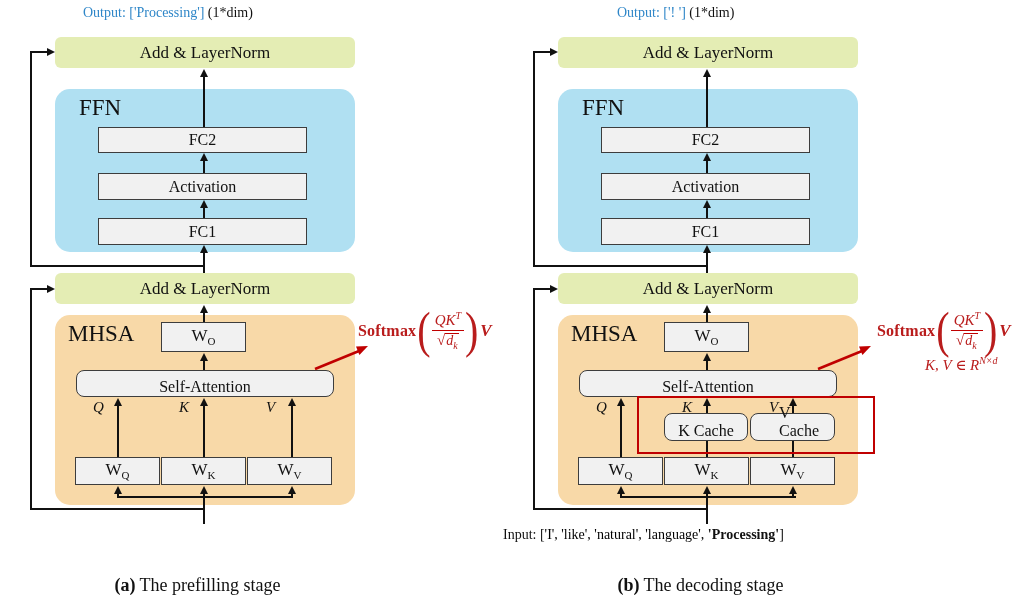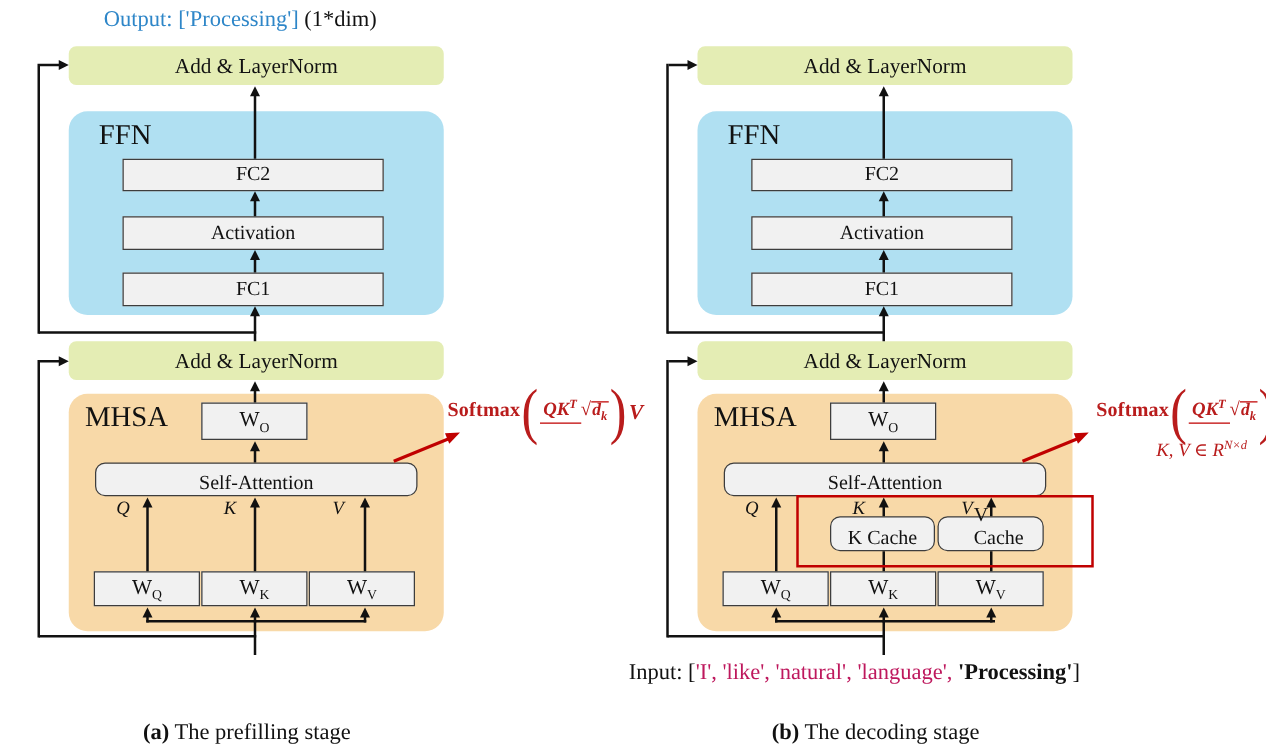--- a/index.html
+++ b/index.html
@@ -27,33 +27,33 @@
       border-left:4.5px solid transparent; border-right:4.5px solid transparent; border-bottom:8px solid #111; }
   .au::after { content:""; position:absolute; top:7px; left:-1px; width:2px; height:calc(100% - 7px); background:#111; }
   .ar { position:absolute; height:0; }
   .ar::before { content:""; position:absolute; right:0; top:-4.5px;
       border-top:4.5px solid transparent; border-bottom:4.5px solid transparent; border-left:8px solid #111; }
   .ar::after { content:""; position:absolute; left:0; right:7px; top:-1px; height:2px; background:#111; }
   .redsvg { position:absolute; }
   .redrect { position:absolute; border:2.5px solid #c00000; }
 
   
-  .iotext { position:absolute; font-size:18px; white-space:nowrap; }
+  .iotext { position:absolute; font-size:14px; white-space:nowrap; }
   .blue { color:#2e86c8; }
-  .faded { color:#be185d; }
+  .faded { color:#000000; }
   .emph { font-weight:bold; }
   .caption { position:absolute; font-size:18px; text-align:center; }
   .caption b { font-weight:bold; }
 
   
   .formula { position:absolute; color:#b91c1c; }
   .f-row { display:flex; align-items:center; line-height:1; }
   .f-softmax { font-weight:bold; font-size:16px; letter-spacing:.2px; }
   .f-paren { font-size:40px; font-weight:normal; transform:scaleY(1.25); line-height:0.9; margin:0 1px; }
-  .f-frac { display:inline-flex; align-items:center; font-style:italic; font-weight:bold; }
+  .f-frac { display:inline-flex; flex-direction:column; align-items:center; font-style:italic; font-weight:normal; }
   .f-num { font-size:15px; padding:0 3px 2px; border-bottom:1.6px solid #c00000; }
   .f-num sup { font-size:10px; }
   .f-den { font-size:14px; padding-top:2px; display:flex; align-items:flex-start; }
   .f-den .rad { font-style:normal; font-size:15px; }
   .f-den .underroot { border-top:1.6px solid #c00000; padding:0 1px; }
   .f-den sub { font-size:10px; }
   .f-v { font-style:italic; font-weight:bold; font-size:17px; margin-left:1px; }
   .f-where { font-size:15px; margin-top:4px; white-space:nowrap; }
   .f-where .vars { font-style:italic; }
   .f-where sup { font-size:10px; font-style:italic; }
@@ -149,20 +149,23 @@
         <span class="f-paren">)</span>
         <span class="f-v">V</span>
     </div>
   </div>
 
 
   <div class="caption" style="left:0px; top:575px; width:395px;font-family:Liberation Serif, serif;">
     <b>(a)</b><span> The prefilling stage</span>
   </div>
 
+  <div class="iotext" style="left:617px; top:5px;">
+    <span class="blue">Output: ['! ']</span><span> (1*dim)</span>
+  </div>
 
   <div class="pill" style="left:558px; top:37px; width:300px; height:31px;">
     <span>Add &amp; LayerNorm</span>
   </div>
 
   <div class="bigbox ffn-bg" style="left:558px; top:89px; width:300px; height:163px;"></div>
   <div class="blocktitle" style="left:582px; top:95px;">FFN</div>
   <div class="smallbox" style="left:601px; top:127px; width:209px; height:26px;">
       <span>FC2</span>
     </div>

